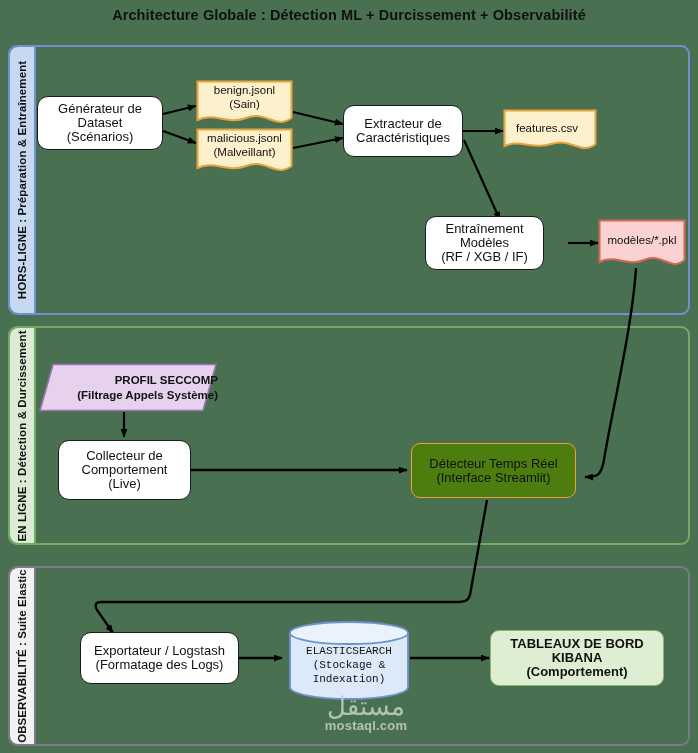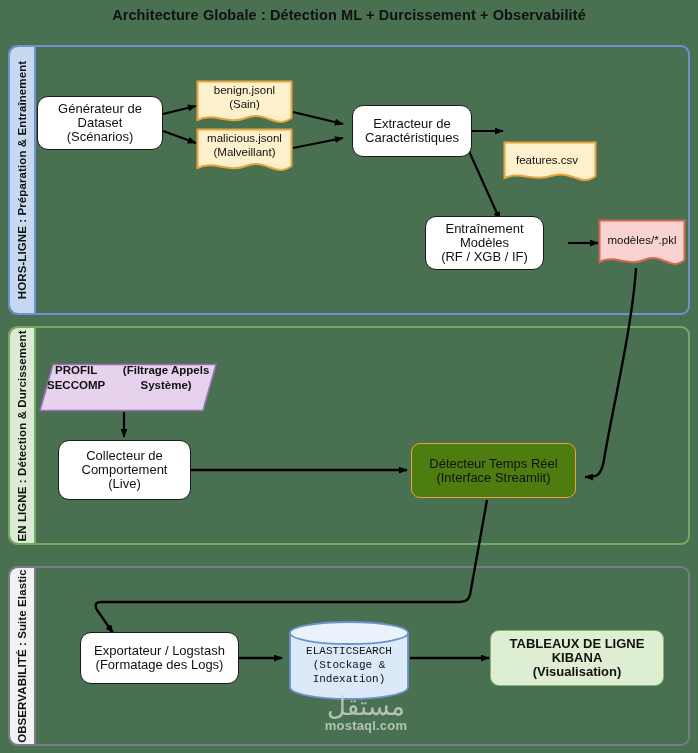--- a/index.html
+++ b/index.html
@@ -144,22 +144,22 @@
 
   
   .para {
     position: absolute;
   }
   .para svg { display: block; position: absolute; left: 0; top: 0; }
   .para .para-label {
     position: absolute;
     left: 0; right: 0; top: 0; height: 100%;
     display: flex;
-    flex-direction: row;
-    align-items: flex-start;
+    flex-direction: column;
+    align-items: flex-end;
     justify-content: center;
     text-align: center;
     font-size: 11.5px;
     font-weight: bold;
     color: #111111;
     line-height: 15px;
   }
 
   
   .cyl { position: absolute; }
@@ -293,28 +293,28 @@
       <path d="M1.5,1.5 H95.5 V38 C80,50 70,30 50,38 C32,45 18,32 1.5,40 Z" fill="#fdf0cd" stroke="#e8a33d" stroke-width="2"></path>
     </svg>
     <div class="doc-label">
       <div>
         <div>malicious.jsonl</div>
         <div>(Malveillant)</div>
       </div>
     </div>
   </div>
 
-  <div class="node node-proc" style="left:343px; top:105px; width:120px; height:52px;margin-left:9px;">
+  <div class="node node-proc" style="left:343px; top:105px; width:120px; height:52px;">
     <div>
       <div>Extracteur de</div>
       <div>Caractéristiques</div>
     </div>
   </div>
 
-  <div class="doc" style="left:503px; top:109px; width:88px; height:45px;margin-top:32px;">
+  <div class="doc" style="left:503px; top:109px; width:88px; height:45px;">
     <svg width="94" height="45" viewBox="0 0 94 45">
       <path d="M1.5,1.5 H92.5 V35 C78,47 68,28 48,35 C31,41 17,30 1.5,37 Z" fill="#fdf0cd" stroke="#e8a33d" stroke-width="2"></path>
     </svg>
     <div class="doc-label" style="padding-bottom:7px;">
       <div>features.csv</div>
     </div>
   </div>
 
   <div class="node node-proc" style="left:425px; top:216px; width:119px; height:54px;">
     <div>
@@ -373,22 +373,22 @@
       <div>
         <div>ELASTICSEARCH</div>
         <div>(Stockage &amp;</div>
         <div>Indexation)</div>
       </div>
     </div>
   </div>
 
   <div class="node node-kibana" style="left:490px; top:630px; width:174px; height:56px;">
     <div>
-      <div>TABLEAUX DE LIGNE KIBANA</div>
-      <div>(Visualisation)</div>
+      <div>TABLEAUX DE BORD KIBANA</div>
+      <div>(Comportement)</div>
     </div>
   </div>
 
   <div class="watermark">
     <div class="wm-ar">مستقل</div>
     <div class="wm-en">mostaql.com</div>
   </div>
 
 </div>
 

